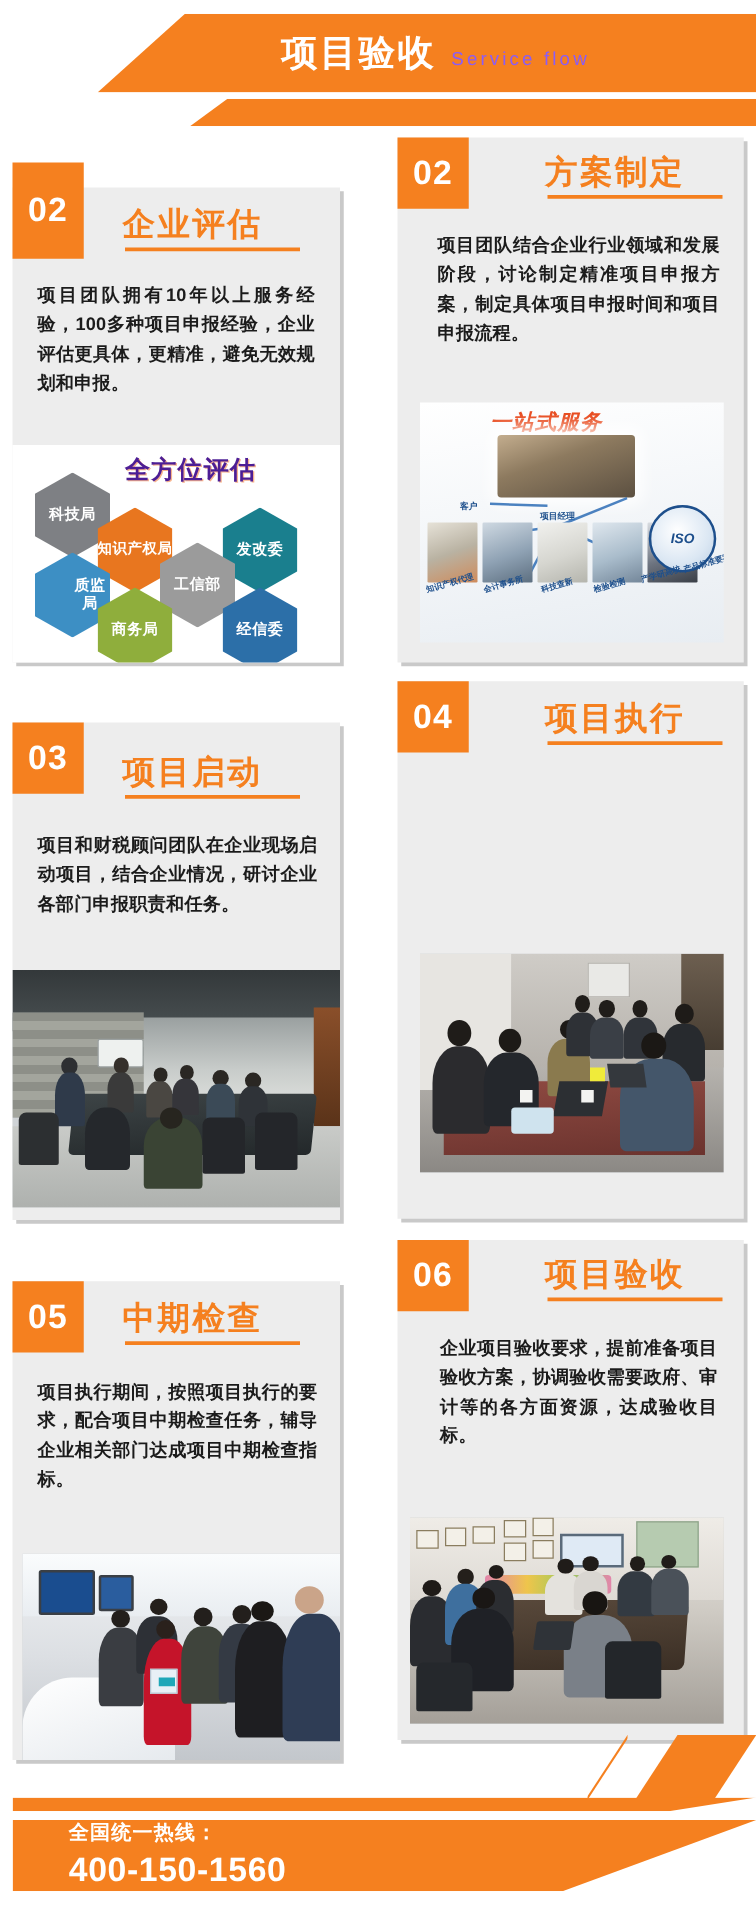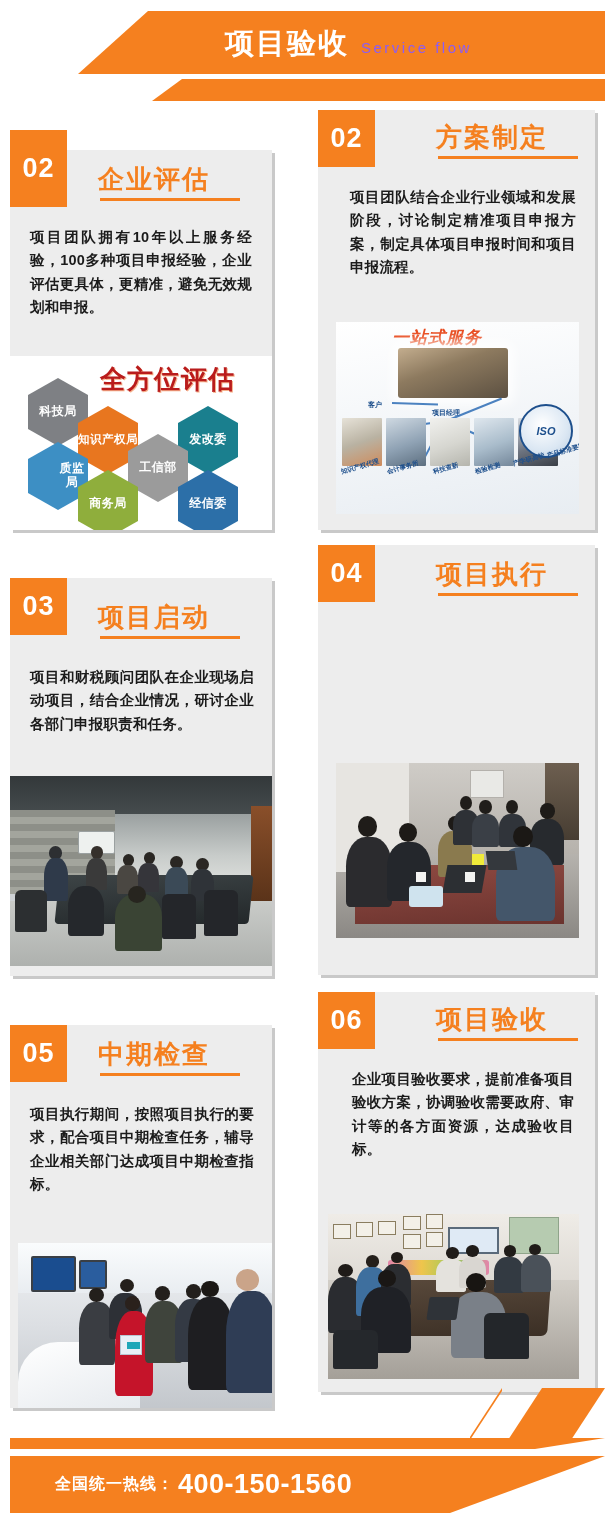--- a/index.html
+++ b/index.html
@@ -111,23 +111,23 @@
   .hexgraphic {
     position: absolute;
     left: 0; top: 206px;
     width: 262px; height: 174px;
     background: #ffffff;
     overflow: hidden;
   }
   .hexgraphic-title {
     position: absolute;
     left: 90px; top: 6px;
-    font-size: 26px;
-    font-weight: bold;
-    color: #b91c1c;
+    font-size: 20px;
+    font-weight: bold;
+    color: #4c1d95;
     letter-spacing: 1px;
     text-shadow: 1px 1px 0 #f7b38d;
     white-space: nowrap;
   }
   .hex {
     position: absolute;
     width: 60px; height: 68px;
     clip-path: polygon(50% 0%, 100% 25%, 100% 75%, 50% 100%, 0% 75%, 0% 25%);
     display: flex;
     align-items: center;
@@ -270,22 +270,23 @@
     left: 10px; top: 28px;
     width: 595px; height: 57px;
     background: #F5801F;
     clip-path: polygon(0 0, 595px 0, 440px 57px, 0 57px);
   }
   .footer-text {
     position: absolute;
     left: 55px; top: 28px;
     height: 57px;
     display: flex;
-    align-items: center;
+    align-items: flex-start;
     gap: 4px;
+    flex-direction: column;
   }
   .footer-label {
     font-size: 16px; color: #ffffff; font-weight: bold; letter-spacing: 1px;
   }
   .footer-phone {
     font-size: 27px; color: #ffffff; font-weight: bold; letter-spacing: 0.5px;
   }
 
   
   .chevrons { position:absolute; left:430px; top:1388px; width:175px; height:52px; }

